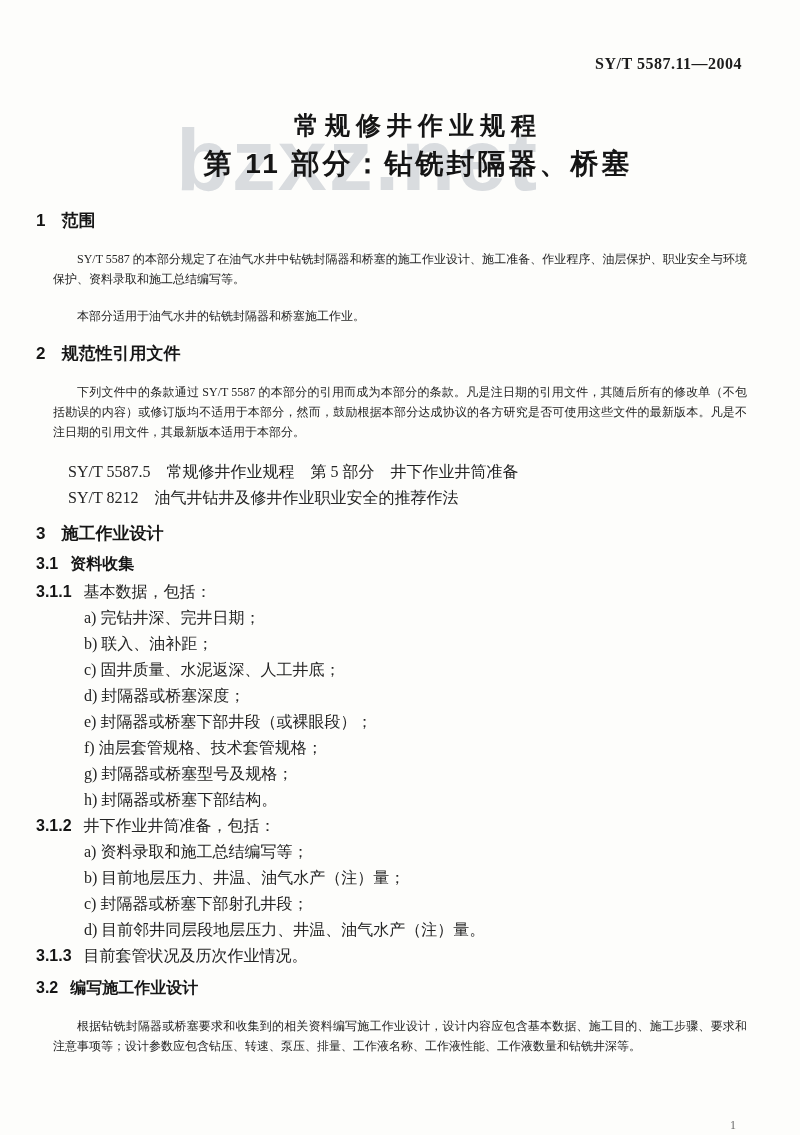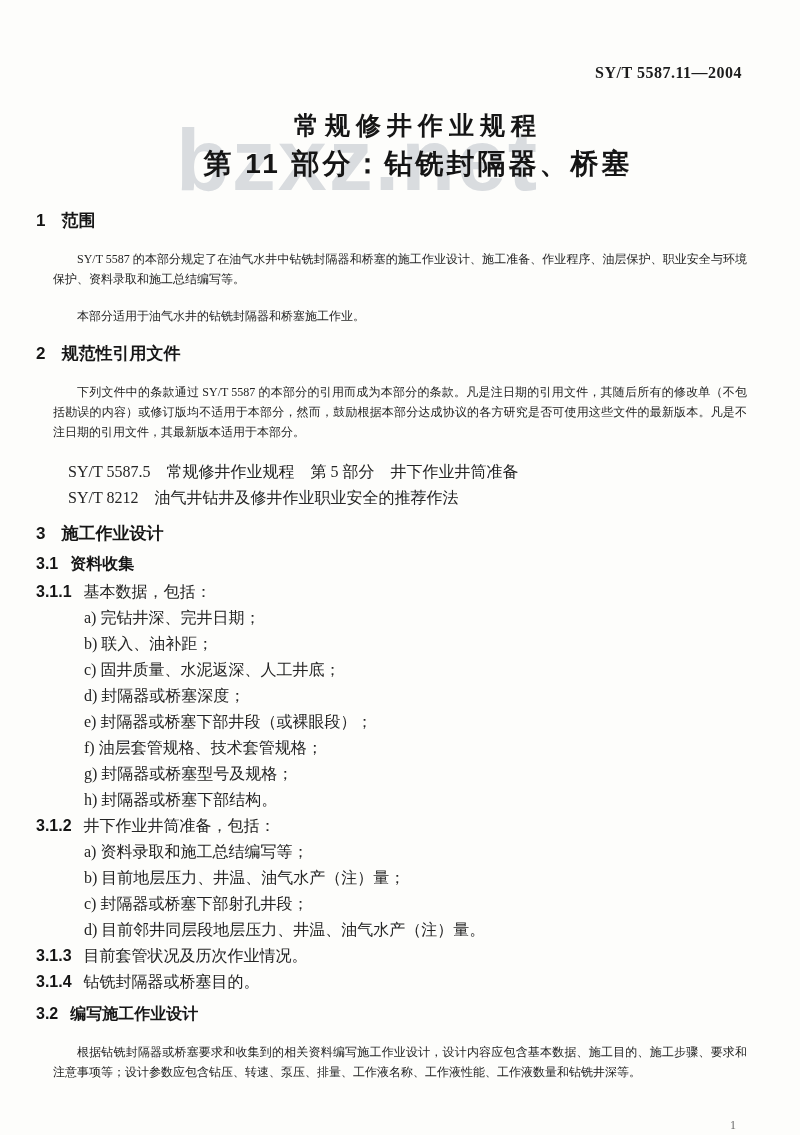--- a/index.html
+++ b/index.html
@@ -3,21 +3,21 @@
 <meta charset="utf-8">
 <style>
   html,body{margin:0;padding:0;background:#e9e9e9;}
   .page{
     position:relative;width:800px;height:1135px;margin:0 auto;
     background:#fdfdfb;overflow:hidden;
     font-family:"Liberation Serif","DejaVu Serif",serif;
     color:#242424;
   }
   .std-code{
-    position:absolute;top:64px;right:58px;z-index:2;
+    position:absolute;top:55px;right:58px;z-index:2;
     font-family:"Liberation Serif","DejaVu Serif",serif;
     font-weight:bold;font-size:16px;letter-spacing:.5px;color:#1c1c1c;
   }
   .watermark{
     position:absolute;top:116px;left:176px;z-index:0;
     font-family:"Liberation Sans","DejaVu Sans",sans-serif;
     font-weight:bold;font-size:88px;line-height:1;
     color:#d9dcdf;letter-spacing:2px;user-select:none;white-space:nowrap;
   }
   .title-block{position:relative;z-index:1;text-align:center;
@@ -107,23 +107,20 @@
     <div>
       <p class="li">a) 资料录取和施工总结编写等；</p>
       <p class="li">b) 目前地层压力、井温、油气水产（注）量；</p>
       <p class="li">c) 封隔器或桥塞下部射孔井段；</p>
       <p class="li">d) 目前邻井同层段地层压力、井温、油气水产（注）量。</p>
     </div>
 
     <p class="clause">
       <span class="clause-num">3.1.3</span><span>目前套管状况及历次作业情况。</span>
     </p>
-    <p class="clause">
-      <span class="clause-num">3.1.4</span><span>钻铣封隔器或桥塞目的。</span>
-    </p>
 
     <div class="sub-h">
       <span class="sec-num">3.2</span><span>编写施工作业设计</span>
     </div>
     <p class="para">根据钻铣封隔器或桥塞要求和收集到的相关资料编写施工作业设计，设计内容应包含基本数据、施工目的、施工步骤、要求和注意事项等；设计参数应包含钻压、转速、泵压、排量、工作液名称、工作液性能、工作液数量和钻铣井深等。</p>
 
   </div>
 
   <div class="page-num">1</div>
 

